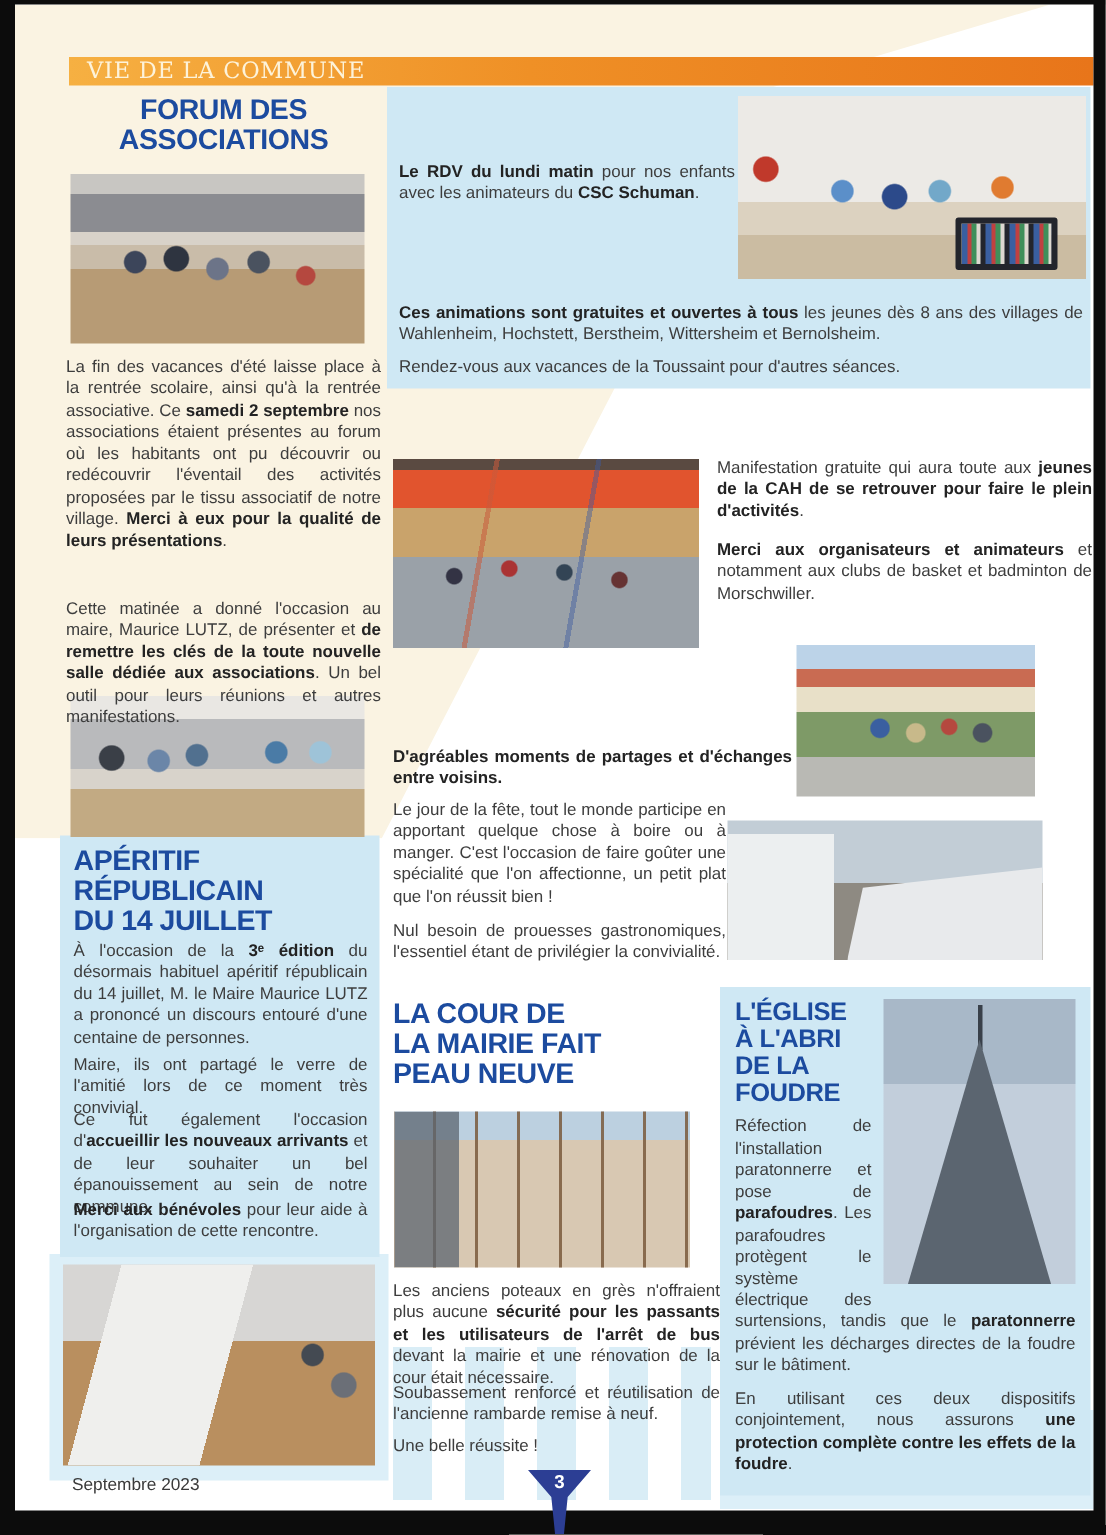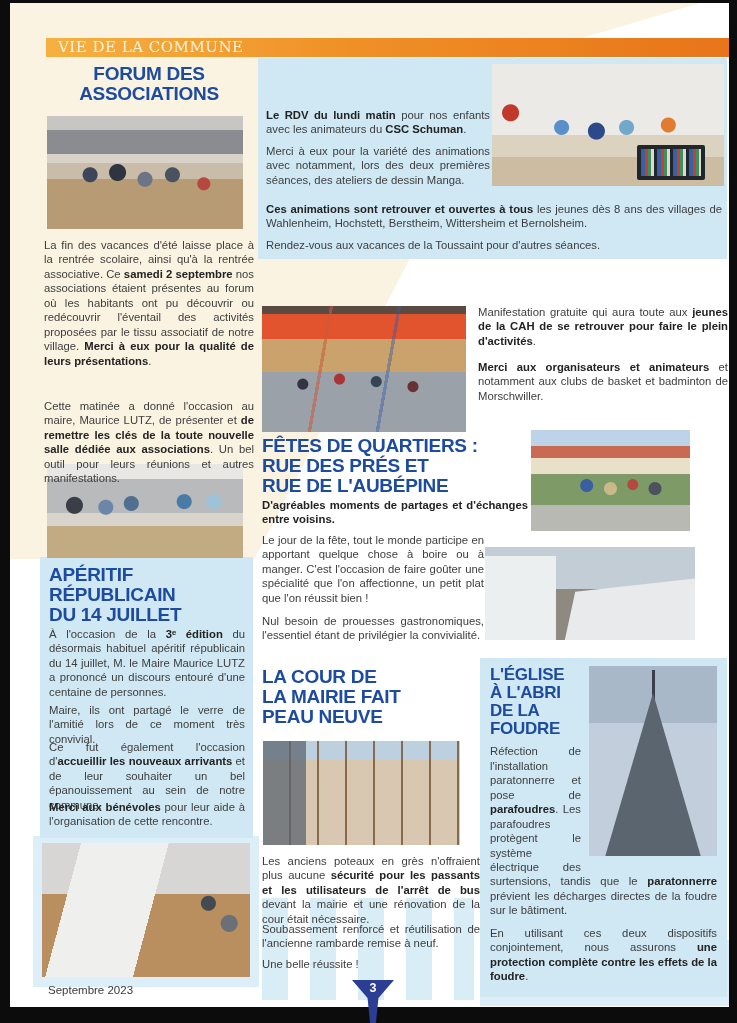--- a/index.html
+++ b/index.html
@@ -129,32 +129,28 @@
 RÉPUBLICAIN
 DU 14 JUILLET</div>
   <div class="p" style="left:49px;top:627px;width:196px;"><span>À l'occasion de la </span><span class="b">3ᵉ édition</span><span> du désormais habituel apéritif républicain du 14 juillet, M. le Maire Maurice LUTZ a prononcé un discours entouré d'une centaine de personnes.</span></div>
   <div class="p" style="left:49px;top:703px;width:196px;"><span>Maire, ils ont partagé le verre de l'amitié lors de ce moment très convivial.</span></div>
   <div class="p" style="left:49px;top:740px;width:196px;"><span>Ce fut également l'occasion d'</span><span class="b">accueillir les nouveaux arrivants</span><span> et de leur souhaiter un bel épanouissement au sein de notre commune.</span></div>
   <div class="p" style="left:49px;top:800px;width:196px;"><span class="b">Merci aux bénévoles</span><span> pour leur aide à l'organisation de cette rencontre.</span></div>
   <div class="ph ph-aperitif" style="left:42px;top:843px;width:208px;height:134px;"></div>
 
   <div class="box" style="left:258px;top:58px;width:469px;height:201px;"></div>
   <div class="p" style="left:266px;top:108px;width:224px;"><span class="b">Le RDV du lundi matin</span><span> pour nos enfants avec les animateurs du </span><span class="b">CSC Schuman</span><span>.</span></div>
-  <div class="p" style="left:266px;top:144px;width:224px;"><span>Merci à eux pour la variété des animations avec notamment, lors des deux premières séances, des ateliers de dessin Manga.</span></div>
   <div class="ph ph-children" style="left:492px;top:64px;width:232px;height:122px;"></div>
-  <div class="p" style="left:266px;top:202px;width:456px;"><span class="b">Ces animations sont retrouver et ouvertes à tous</span><span> les jeunes dès 8 ans des villages de Wahlenheim, Hochstett, Berstheim, Wittersheim et Bernolsheim.</span></div>
+  <div class="p" style="left:266px;top:202px;width:456px;"><span class="b">Ces animations sont gratuites et ouvertes à tous</span><span> les jeunes dès 8 ans des villages de Wahlenheim, Hochstett, Berstheim, Wittersheim et Bernolsheim.</span></div>
   <div class="p" style="left:266px;top:238px;width:440px;"><span>Rendez-vous aux vacances de la Toussaint pour d'autres séances.</span></div>
 
   <div class="ph ph-gym" style="left:262px;top:306px;width:204px;height:126px;"></div>
   <div class="p" style="left:478px;top:305px;width:250px;"><span>Manifestation gratuite qui aura toute aux </span><span class="b">jeunes de la CAH de se retrouver pour faire le plein d'activités</span><span>.</span></div>
   <div class="p" style="left:478px;top:360px;width:250px;"><span class="b">Merci aux organisateurs et animateurs</span><span> et notamment aux clubs de basket et badminton de Morschwiller.</span></div>
 
-  <div class="h1" style="left:262px;top:436px;width:280px;">FÊTES DE QUARTIERS :
-RUE DES PRÉS ET
-RUE DE L'AUBÉPINE</div>
   <div class="ph ph-street" style="left:531px;top:430px;width:159px;height:101px;"></div>
   <div class="p" style="left:262px;top:498px;width:266px;"><span class="b">D'agréables moments de partages et d'échanges entre voisins.</span></div>
   <div class="p" style="left:262px;top:533px;width:222px;"><span>Le jour de la fête, tout le monde participe en apportant quelque chose à boire ou à manger. C'est l'occasion de faire goûter une spécialité que l'on affectionne, un petit plat que l'on réussit bien !</span></div>
   <div class="p" style="left:262px;top:614px;width:222px;"><span>Nul besoin de prouesses gastronomiques, l'essentiel étant de privilégier la convivialité.</span></div>
   <div class="ph ph-tent" style="left:485px;top:547px;width:210px;height:93px;"></div>
 
   <div class="h1" style="left:262px;top:667px;width:210px;">LA COUR DE
 LA MAIRIE FAIT
 PEAU NEUVE</div>
   <div class="ph ph-cour" style="left:263px;top:741px;width:197px;height:104px;"></div>

